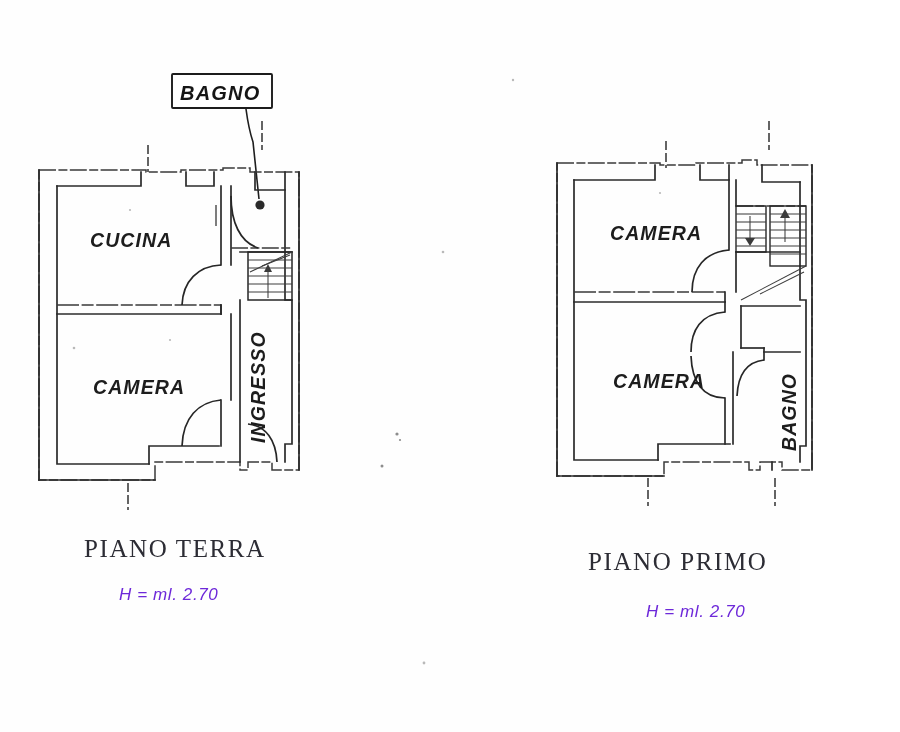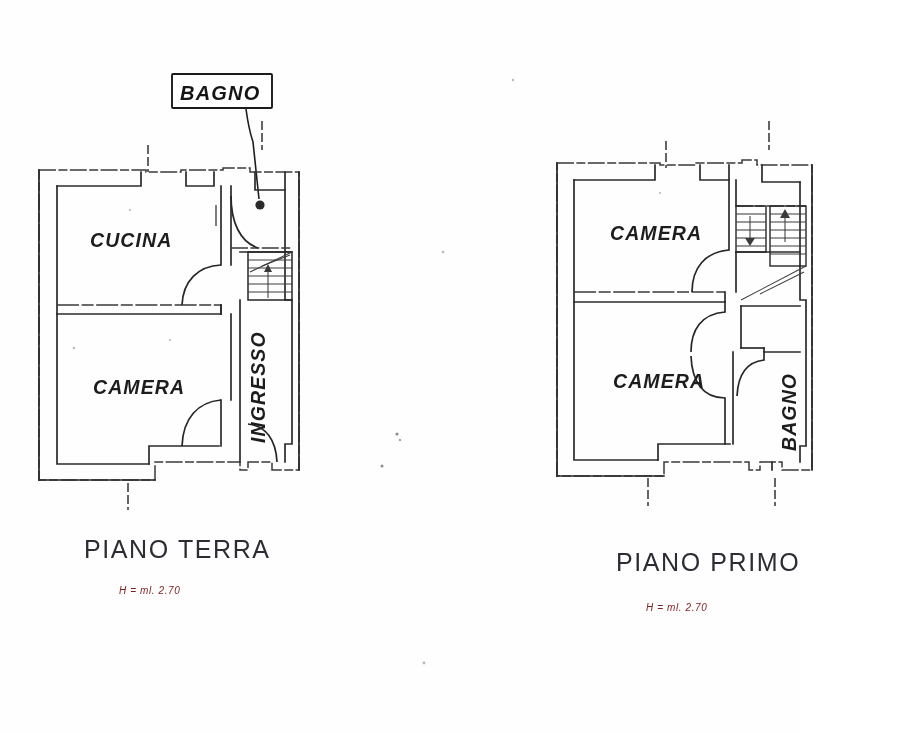--- a/index.html
+++ b/index.html
@@ -89,34 +89,34 @@
   .callout-label {
     font-family: "Liberation Sans", sans-serif;
     font-style: italic;
     font-weight: bold;
     font-size: 20px;
     letter-spacing: 1.2px;
     fill: #151515;
   }
   .floor-title {
     position: absolute;
-    font-family: Liberation Sans, sans-serif;
+    font-family: Liberation Serif, serif;
     font-weight: normal;
     font-size: 25px;
     letter-spacing: 1.6px;
     color: #2c2c34;
     white-space: nowrap;
   }
   .floor-height {
     position: absolute;
     font-family: "Liberation Sans", sans-serif;
     font-style: italic;
-    font-size: 10px;
+    font-size: 17px;
     letter-spacing: 0.6px;
-    color: #7f1d1d;
+    color: #6d28d9;
     white-space: nowrap;
   }
   .speck {
     fill: #b9b9b9;
   }
   .speck-dark {
     fill: #8d8d8d;
   }
 </style>
 </head>
@@ -331,16 +331,16 @@
       <circle class="speck" cx="74" cy="348" r="1.3"></circle>
       <circle class="speck" cx="170" cy="340" r="1.1"></circle>
       <circle class="speck" cx="130" cy="210" r="1.1"></circle>
       <circle class="speck" cx="660" cy="193" r="1.1"></circle>
     </g>
   </svg>
 
   <div class="floor-title" style="left:84px; top:535px;">PIANO TERRA</div>
   <div class="floor-height" style="left:119px; top:585px;">H = ml. 2.70</div>
 
-  <div class="floor-title" style="left:616px; top:548px;text-align:right;">PIANO PRIMO</div>
+  <div class="floor-title" style="left:588px; top:548px;text-align:right;">PIANO PRIMO</div>
   <div class="floor-height" style="left:646px; top:602px;">H = ml. 2.70</div>
 
 </div>
 
 </body></html>

